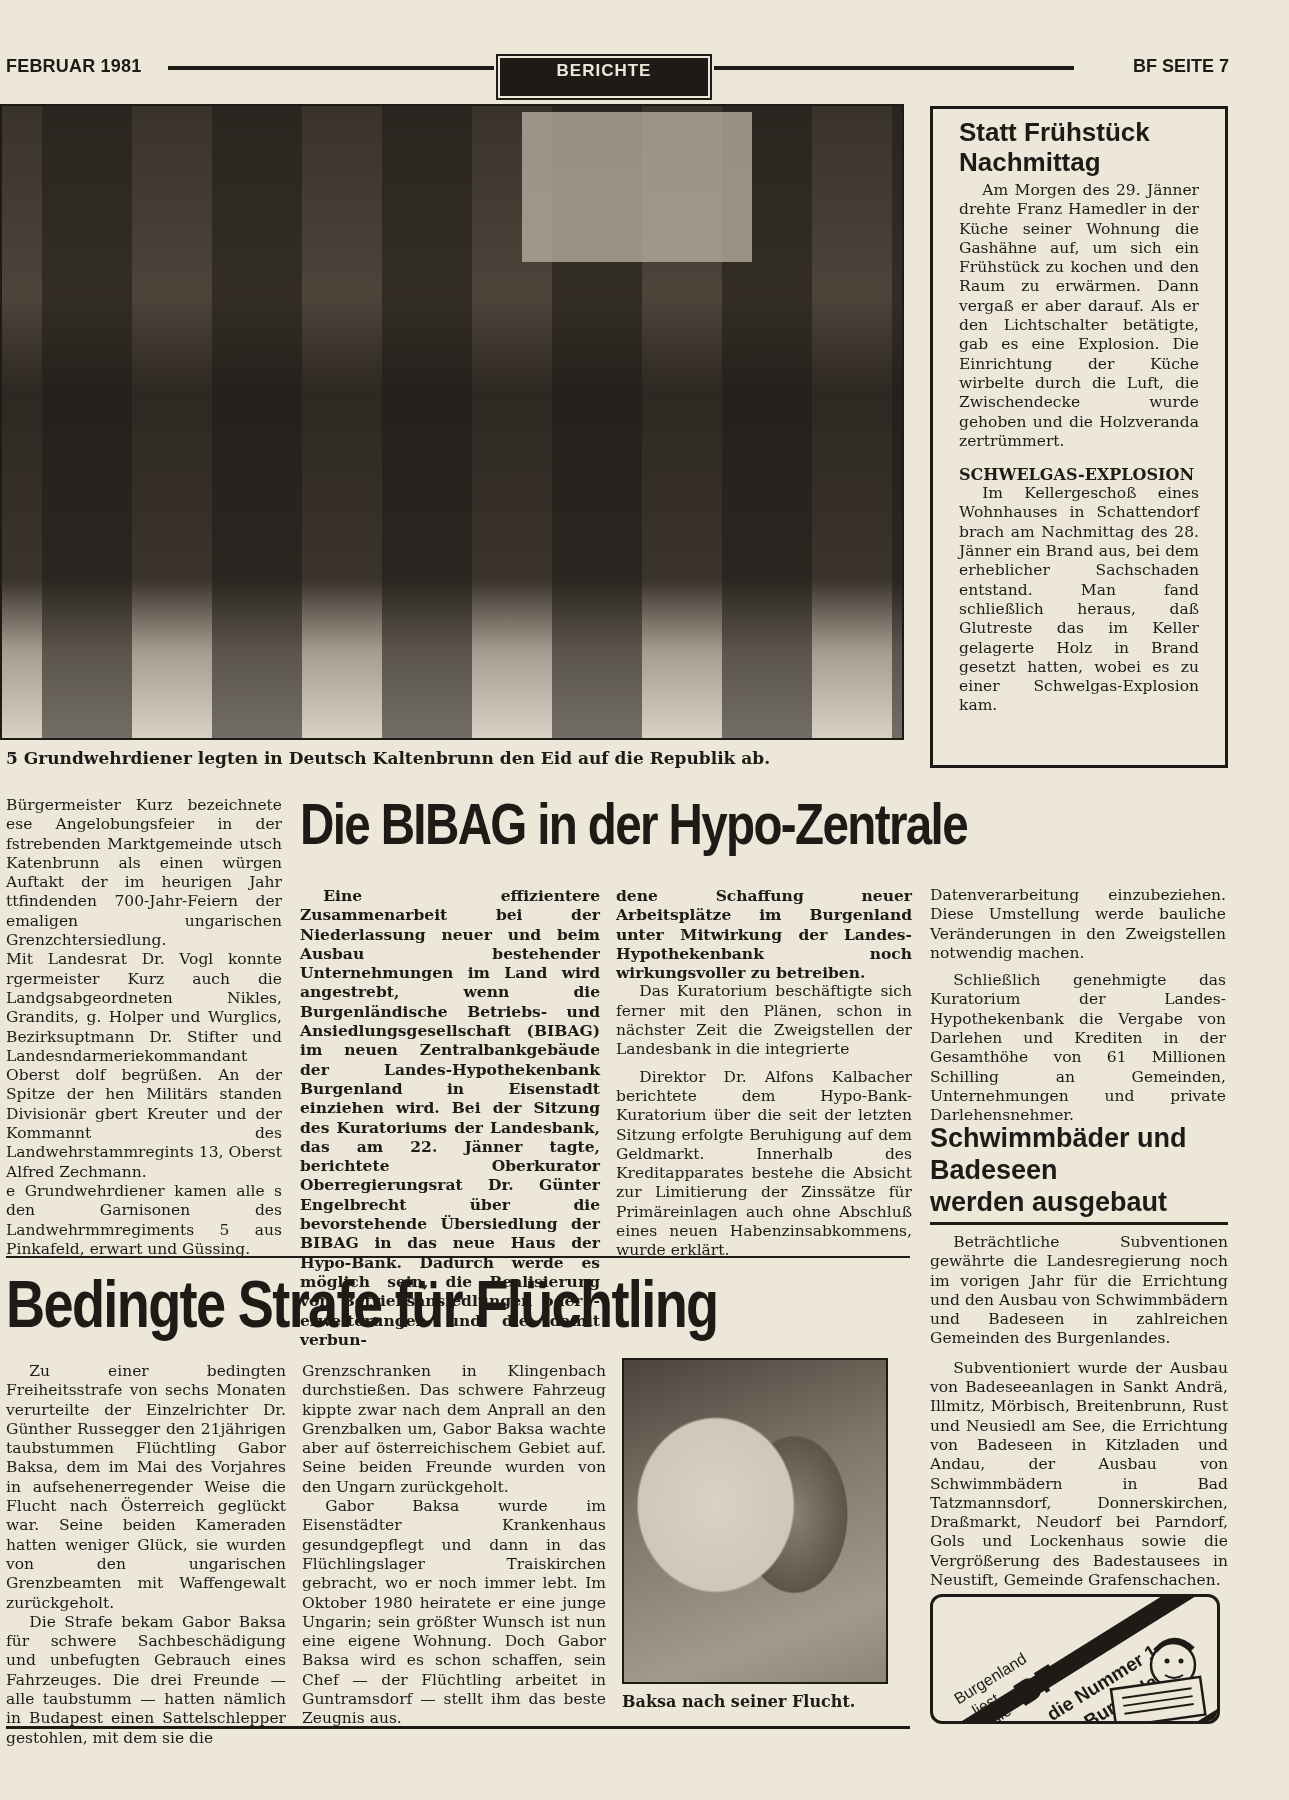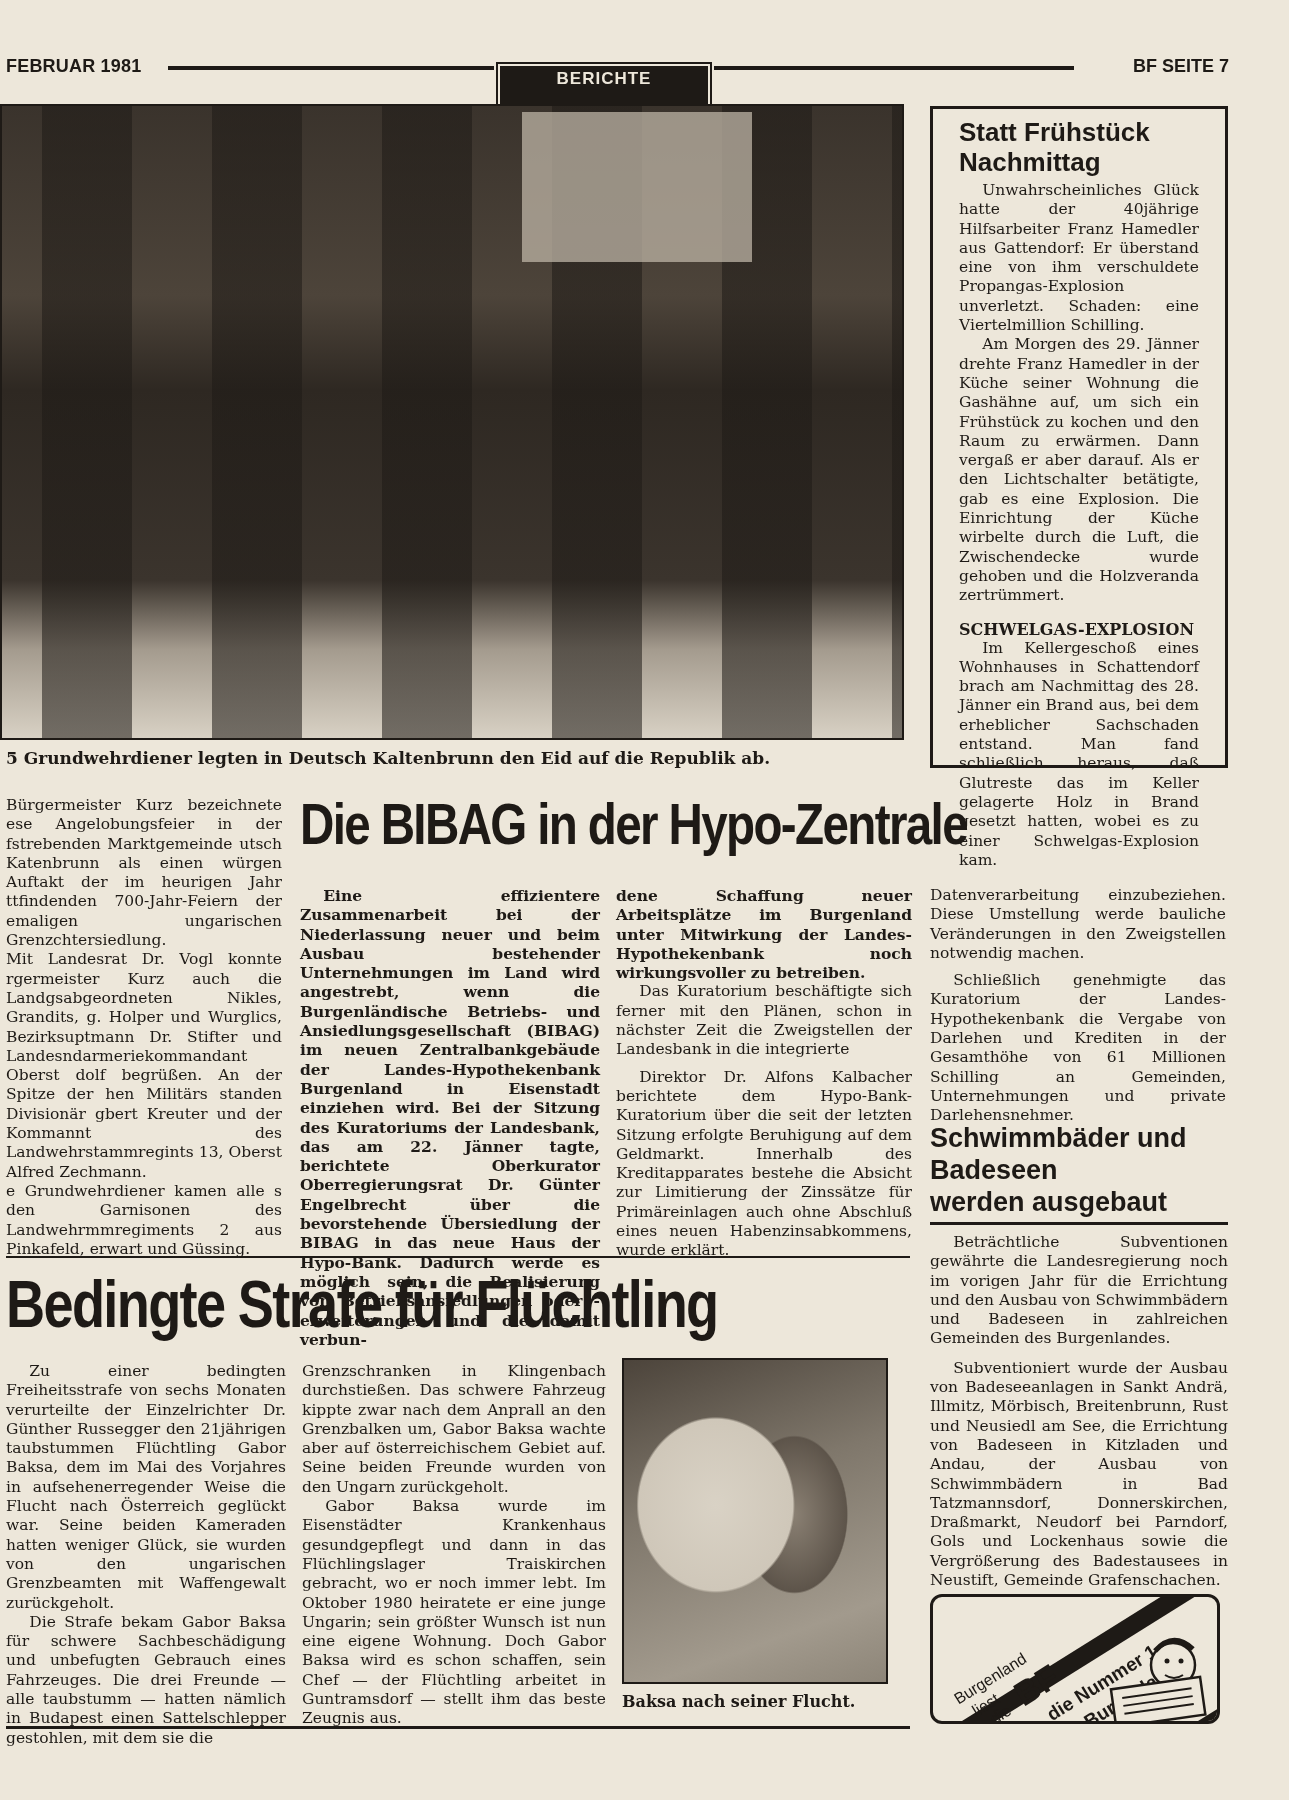--- a/index.html
+++ b/index.html
@@ -2,21 +2,21 @@
 <html><head>
 <meta charset="utf-8">
 <style>
   html,body{margin:0;padding:0;}
   body{width:1289px;height:1800px;background:#ede7da;position:relative;overflow:hidden;color:#1e1a16;font-family:"DejaVu Serif",serif;}
   .abs{position:absolute;}
   
   .mast-left{left:6px;top:56px;font:bold 18px "Liberation Sans",sans-serif;letter-spacing:0.2px;}
   .mast-right{right:60px;top:56px;font:bold 18px "Liberation Sans",sans-serif;}
   .mast-rule{height:4px;background:#1e1a16;top:66px;}
-  .mast-box{left:496px;top:54px;width:216px;height:46px;border:2px solid #1e1a16;box-sizing:border-box;padding:2px;margin-top:8px;}
+  .mast-box{left:496px;top:54px;width:216px;height:46px;border:2px solid #1e1a16;box-sizing:border-box;padding:2px;}
   .mast-box-inner{width:100%;height:100%;background:#1e1a16;color:#ede7da;font:bold 17px "Liberation Sans",sans-serif;text-align:center;line-height:26px;letter-spacing:1px;}
   
   .photo-soldiers{left:0;top:104px;width:904px;height:636px;border:2px solid #1e1a16;box-sizing:border-box;
     background:
       repeating-linear-gradient(90deg, rgba(30,26,22,0.0) 0px, rgba(30,26,22,0.0) 40px, rgba(30,26,22,0.55) 40px, rgba(30,26,22,0.55) 130px, rgba(30,26,22,0.0) 130px, rgba(30,26,22,0.0) 170px),
       linear-gradient(180deg,#3a332c 0%,#4d443a 30%,#2e2822 45%,#3b342d 75%,#a49b8e 86%,#d8d1c4 100%);}
   .photo-soldiers .building{position:absolute;left:520px;top:6px;width:230px;height:150px;background:#bdb4a6;opacity:.75;}
   .caption{font:bold 17px "DejaVu Serif",serif;}
   
   .box-explosion{left:930px;top:106px;width:298px;height:662px;border:3px solid #1e1a16;box-sizing:border-box;padding:8px 26px;}
@@ -55,33 +55,32 @@
   <div class="building"></div>
 </div>
 <div class="abs caption" style="left:6px;top:748px;width:900px;">5 Grundwehrdiener legten in Deutsch Kaltenbrunn den Eid auf die Republik ab.</div>
 
 <div class="abs box-explosion">
   <div class="h-sans box-title">
     <div>Statt Frühstück</div>
     <div>Nachmittag</div>
   </div>
   <div class="body-text">
-    <p>Unwahrscheinliches Glück hatte der 40jährige Hilfsarbeiter Franz Hamedler aus Gattendorf: Er überstand eine von ihm verschuldete Propangas-Explosion unverletzt. Schaden: eine Viertelmillion Schilling.</p>
     <p>Am Morgen des 29. Jänner drehte Franz Hamedler in der Küche seiner Wohnung die Gashähne auf, um sich ein Frühstück zu kochen und den Raum zu erwärmen. Dann vergaß er aber darauf. Als er den Lichtschalter betätigte, gab es eine Explosion. Die Einrichtung der Küche wirbelte durch die Luft, die Zwischendecke wurde gehoben und die Holzveranda zertrümmert.</p>
   </div>
   <div class="subhead">SCHWELGAS-EXPLOSION</div>
   <div class="body-text">
     <p>Im Kellergeschoß eines Wohnhauses in Schattendorf brach am Nachmittag des 28. Jänner ein Brand aus, bei dem erheblicher Sachschaden entstand. Man fand schließlich heraus, daß Glutreste das im Keller gelagerte Holz in Brand gesetzt hatten, wobei es zu einer Schwelgas-Explosion kam.</p>
   </div>
 </div>
 
 <div class="col body-text" style="left:6px;top:796px;width:276px;">
   <p style="text-indent:0">Bürgermeister Kurz bezeichnete ese Angelobungsfeier in der fstrebenden Marktgemeinde utsch Katenbrunn als einen würgen Auftakt der im heurigen Jahr ttfindenden 700-Jahr-Feiern der emaligen ungarischen Grenzchtersiedlung.</p>
   <p style="text-indent:0">Mit Landesrat Dr. Vogl konnte rgermeister Kurz auch die Landgsabgeordneten Nikles, Grandits, g. Holper und Wurglics, Bezirksuptmann Dr. Stifter und Landesndarmeriekommandant Oberst dolf begrüßen. An der Spitze der hen Militärs standen Divisionär gbert Kreuter und der Kommannt des Landwehrstammregints 13, Oberst Alfred Zechmann.</p>
-  <p style="text-indent:0">e Grundwehrdiener kamen alle s den Garnisonen des Landwehrmmregiments 2 aus Pinkafeld, erwart und Güssing.</p>
+  <p style="text-indent:0">e Grundwehrdiener kamen alle s den Garnisonen des Landwehrmmregiments 5 aus Pinkafeld, erwart und Güssing.</p>
 </div>
 
 <div class="abs headline-bibag">Die BIBAG in der Hypo-Zentrale</div>
 <div class="col body-text bold-text" style="left:300px;top:886px;width:300px;">
   <p>Eine effizientere Zusammenarbeit bei der Niederlassung neuer und beim Ausbau bestehender Unternehmungen im Land wird angestrebt, wenn die Burgenländische Betriebs- und Ansiedlungsgesellschaft (BIBAG) im neuen Zentralbankgebäude der Landes-Hypothekenbank Burgenland in Eisenstadt einziehen wird. Bei der Sitzung des Kuratoriums der Landesbank, das am 22. Jänner tagte, berichtete Oberkurator Oberregierungsrat Dr. Günter Engelbrecht über die bevorstehende Übersiedlung der BIBAG in das neue Haus der Hypo-Bank. Dadurch werde es möglich sein, die Realisierung von Betriebsansiedlungen oder -erweiterungen und die damit verbun-</p>
 </div>
 <div class="col body-text" style="left:616px;top:886px;width:296px;">
   <p class="bold-text" style="text-indent:0">dene Schaffung neuer Arbeitsplätze im Burgenland unter Mitwirkung der Landes-Hypothekenbank noch wirkungsvoller zu betreiben.</p>
   <p>Das Kuratorium beschäftigte sich ferner mit den Plänen, schon in nächster Zeit die Zweigstellen der Landesbank in die integrierte</p>
   <p style="margin-top:8px">Direktor Dr. Alfons Kalbacher berichtete dem Hypo-Bank-Kuratorium über die seit der letzten Sitzung erfolgte Beruhigung auf dem Geldmarkt. Innerhalb des Kreditapparates bestehe die Absicht zur Limitierung der Zinssätze für Primäreinlagen auch ohne Abschluß eines neuen Habenzinsabkommens, wurde erklärt.</p>

